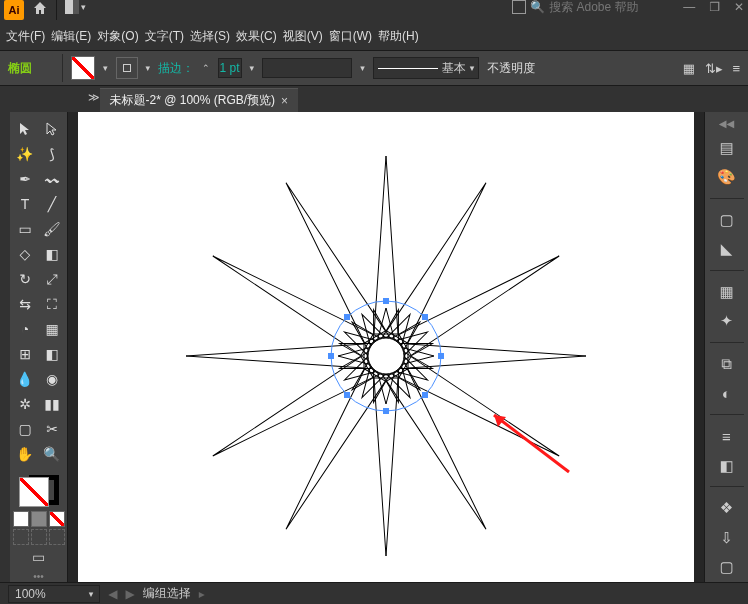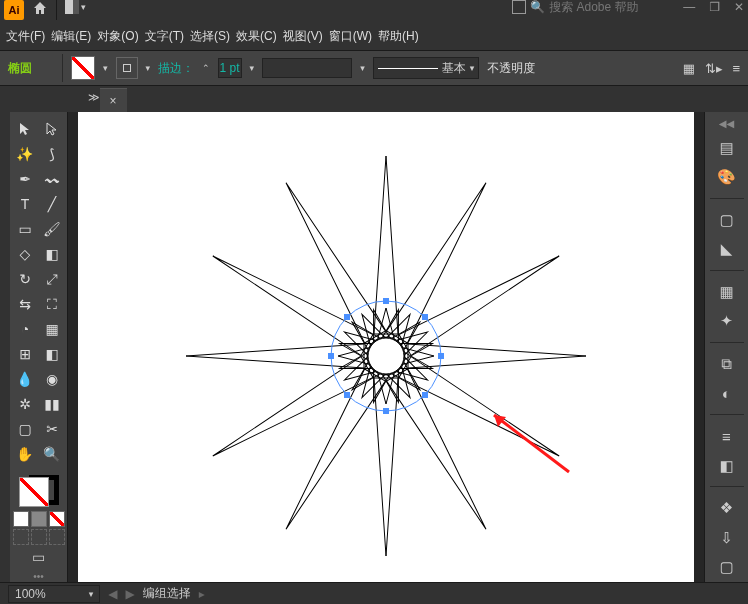--- a/index.html
+++ b/index.html
@@ -157,20 +157,21 @@
   <div class="ctrl-icons">
     <span>▦</span>
     <span>⇅▸</span>
     <span>≡</span>
   </div>
 </div>
 
 <div class="tabstrip">
   <span class="tab-expand">≫</span>
   <div class="doctab">
+    <span>未标题-2* @ 100% (RGB/预览)</span>
     <span class="tab-close">×</span>
   </div>
 </div>
 
 <div class="main">
   <div class="leftstrip"></div>
 
   <div class="toolbox">
     <div class="tool-grid">
       <div class="tool">

